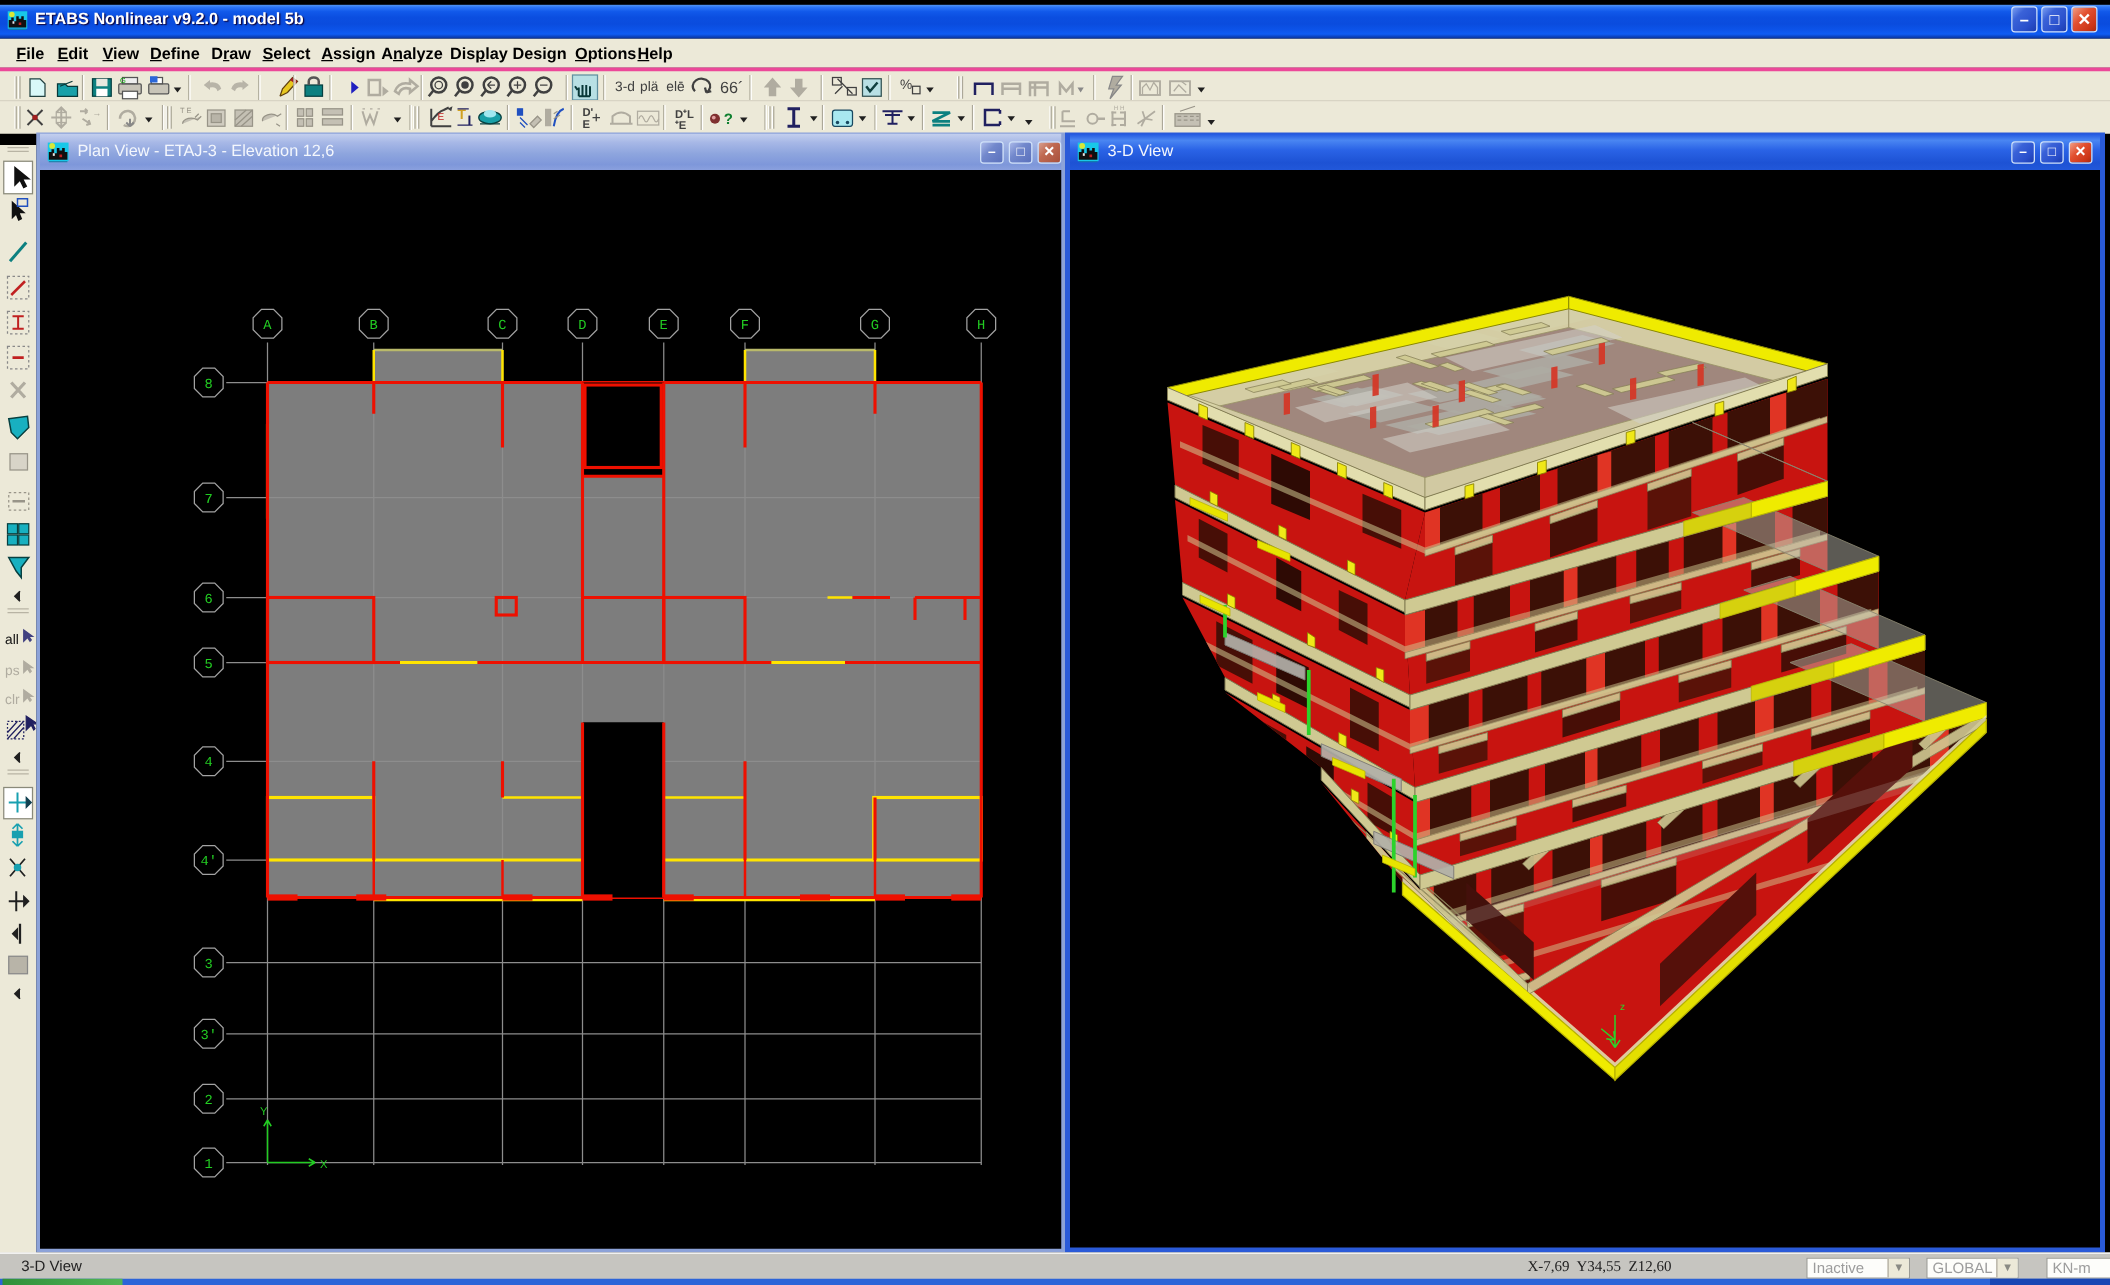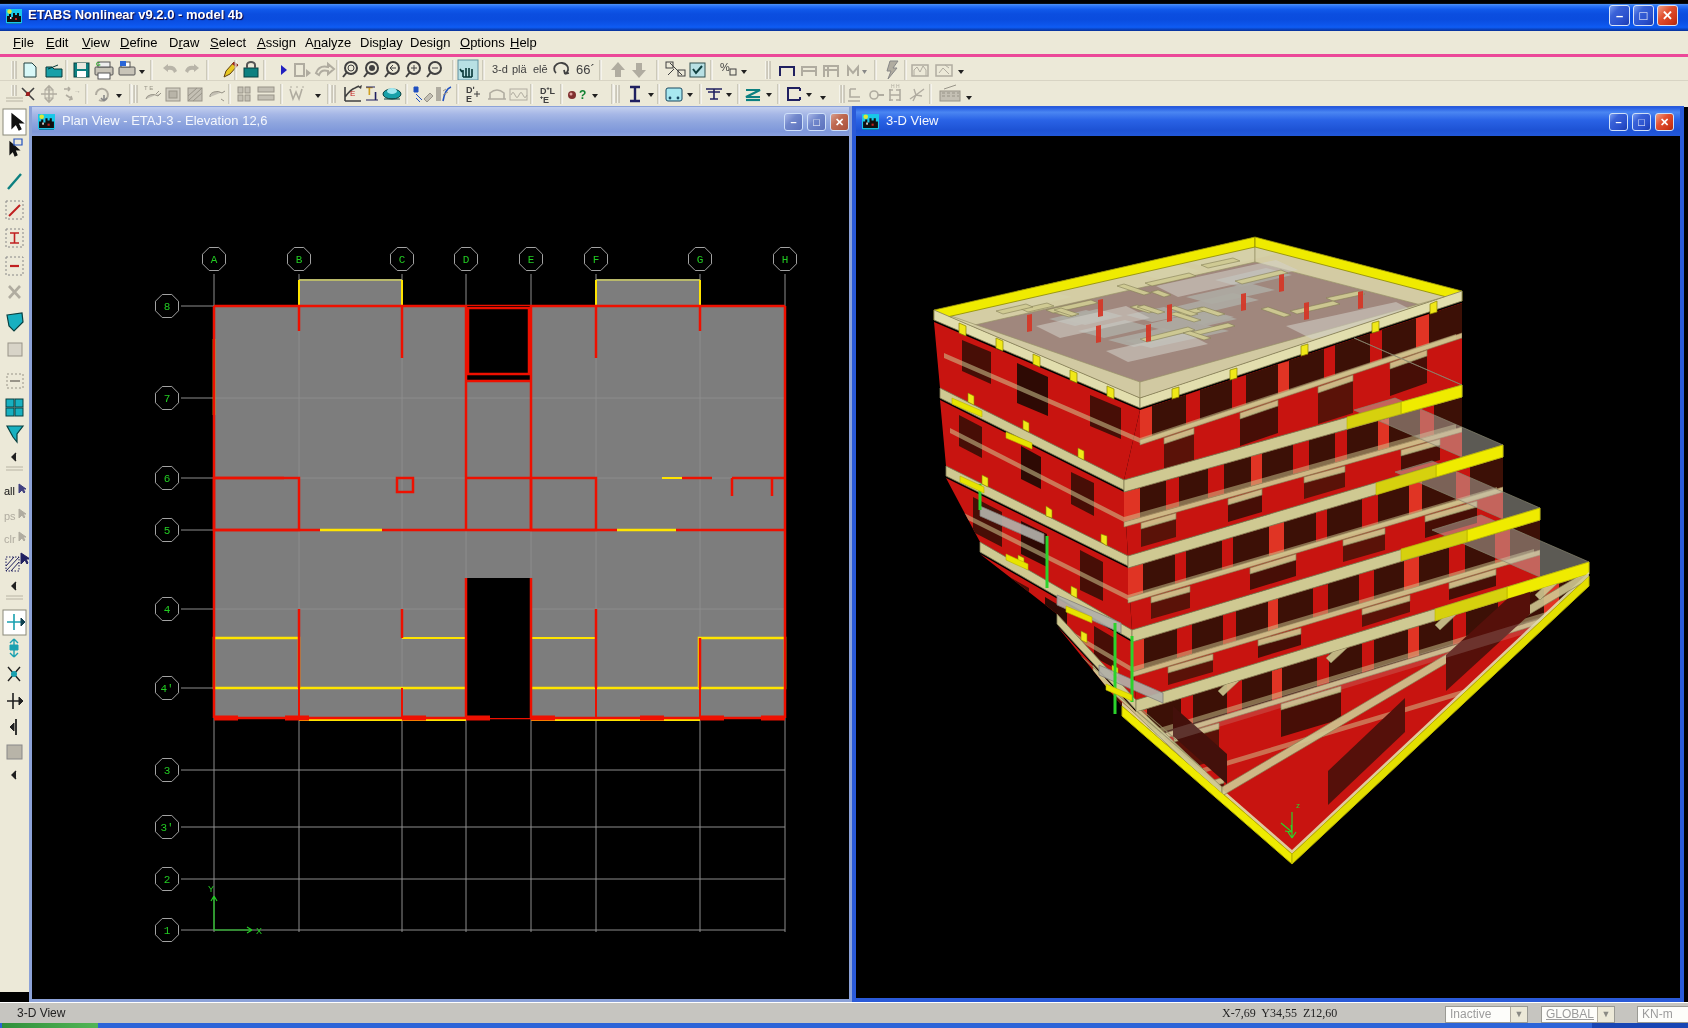--- a/index.html
+++ b/index.html
@@ -13,28 +13,28 @@
   #titlebar .ttext{position:absolute;left:28px;top:7px;color:#fff;font-size:13px;font-weight:bold;
     text-shadow:1px 1px 1px #103; letter-spacing:0px;}
   .winbtn{position:absolute;top:5px;width:21px;height:21px;border-radius:3px;border:1px solid #d8e4f8;
     color:#fff;text-align:center;line-height:19px;font-size:13px;font-weight:bold;box-sizing:border-box;}
   .wb-blue{background:linear-gradient(135deg,#7b9ff2 0%,#3a62d8 30%,#2a50cc 70%,#1c3cb0 100%);}
   .wb-red{background:linear-gradient(135deg,#f0a088 0%,#e25030 40%,#cc3517 80%,#a82a10 100%);}
   .wb-blue-i{background:linear-gradient(135deg,#aab8e8 0%,#7288cc 40%,#5a70bc 100%);border-color:#c8d4f0;}
   .wb-red-i{background:linear-gradient(135deg,#d8a090 0%,#c06a52 40%,#a8503c 100%);border-color:#d8c8c8;}
   
   #menubar{left:0;top:31px;width:1688px;height:23px;background:#ece9d8;color:#000;font-size:13px;}
-  #menubar span{position:absolute;top:4px;}
+  #menubar span{position:absolute;top:4px;font-weight:bold;}
   #menubar u{text-decoration:underline;}
   
   .tbar{left:0;width:1688px;background:#ece9d8;}
   #tb1{top:54px;height:26px;border-top:3px solid #ec4899;padding-left:40px;}
   #tb2{top:80px;height:26px;border-top:1px solid #d8d4c4;}
   
-  #lefttb{left:0;top:96px;width:29px;height:896px;background:#ece9d8;}
+  #lefttb{left:0;top:116px;width:29px;height:896px;background:#ece9d8;}
   
   #planwin{left:29px;top:106px;width:823px;height:896px;background:#8ca2d8;}
   #plantitle{left:3px;top:1px;width:817px;height:29px;
     background:linear-gradient(180deg,#c3cfee 0%,#a6b7e6 25%,#8ea5de 55%,#7e97da 85%,#8aa0de 100%);}
   #planclient{left:3px;top:30px;width:817px;height:863px;background:#000;}
   #view3dwin{left:852px;top:106px;width:832px;height:896px;background:#2a5ad8;}
   #v3title{left:4px;top:1px;width:824px;height:29px;
     background:linear-gradient(180deg,#2257e0 0%,#4a86f2 18%,#2a63e6 45%,#1d52d4 80%,#2258da 100%);}
   #v3client{left:4px;top:30px;width:824px;height:862px;background:#000;}
   .ctext{position:absolute;left:30px;top:6px;font-size:13px;font-weight:normal;color:#f4f7fd;}
@@ -57,21 +57,21 @@
 <body>
   <div class="abs" id="titlebar">
     <div class="ticon"><svg width="16" height="16" viewBox="0 0 16 16" xmlns="http://www.w3.org/2000/svg">
         <rect width="16" height="14" y="1" fill="#18c8e8"></rect>
         <circle cx="3.5" cy="3.5" r="2.2" fill="#d8e838"></circle>
         <path d="M1 14 v-6 h2 v-2 h2 v3 h2 v-4 h2 v2 h2 v-2 h2 v3 h2 v6 z" fill="#101010"></path>
         <rect x="9" y="10" width="2" height="2" fill="#c02020"></rect>
         <rect x="4" y="9" width="1.5" height="2" fill="#e8e8e8"></rect>
         <rect x="1" y="15" width="14" height="1" fill="#1080a8"></rect>
       </svg></div>
-    <div class="ttext">ETABS Nonlinear v9.2.0 - model 4b</div>
+    <div class="ttext">ETABS Nonlinear v9.2.0 - model 5b</div>
     <div class="winbtn wb-blue" style="right:58px;">–</div>
     <div class="winbtn wb-blue" style="right:34px;">□</div>
     <div class="winbtn wb-red" style="right:10px;">✕</div>
   </div>
   <div class="abs" id="menubar">
     <span style="left:13px"><u>F</u>ile</span>
     <span style="left:46px"><u>E</u>dit</span>
     <span style="left:82px"><u>V</u>iew</span>
     <span style="left:120px"><u>D</u>efine</span>
     <span style="left:169px">D<u>r</u>aw</span>
@@ -853,19 +853,19 @@
         <path d="M436,676 v26 m0,0 l-4,-6 m4,6 l4,-6 m-15,-9 l11,9 m-1,-7 l1,7 l-7,-1" stroke="#2bd32b" stroke-width="1.2" fill="none"></path>
         <text x="440" y="672" font-size="8" fill="#2bd32b">z</text>
       </svg>
     </div>
   </div>
 
   <div class="abs" id="statusbar">
     <span class="abs" style="left:17px;top:3px;">3-D View</span>
     <span class="abs" style="left:1222px;top:3px;font-family:Liberation Serif, serif;">X-7,69&nbsp; Y34,55&nbsp; Z12,60</span>
     <div class="combo" style="left:1445px;width:83px;">Inactive<span class="arr">▼</span></div>
-    <div class="combo" style="left:1541px;width:74px;text-decoration:underline;">GLOBAL<span class="arr">▼</span></div>
+    <div class="combo" style="left:1541px;width:74px;">GLOBAL<span class="arr">▼</span></div>
     <div class="combo" style="left:1617px;width:69px;margin-left:20px;">KN-m<span class="arr">▼</span></div>
   </div>
   <div class="abs" id="tsk">
     <div class="abs" id="tskstart"></div>
     <div class="abs" id="tsktray"></div>
   </div>
 
 </body></html>

